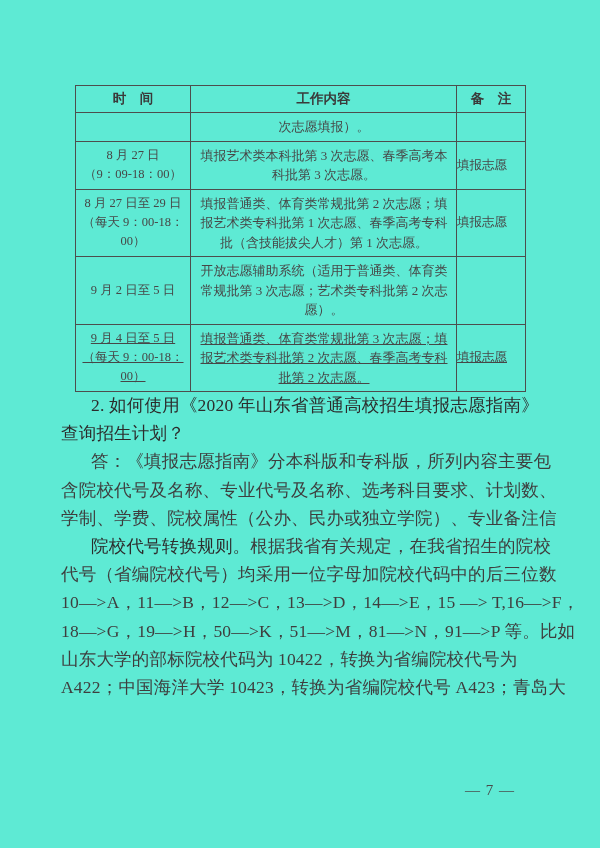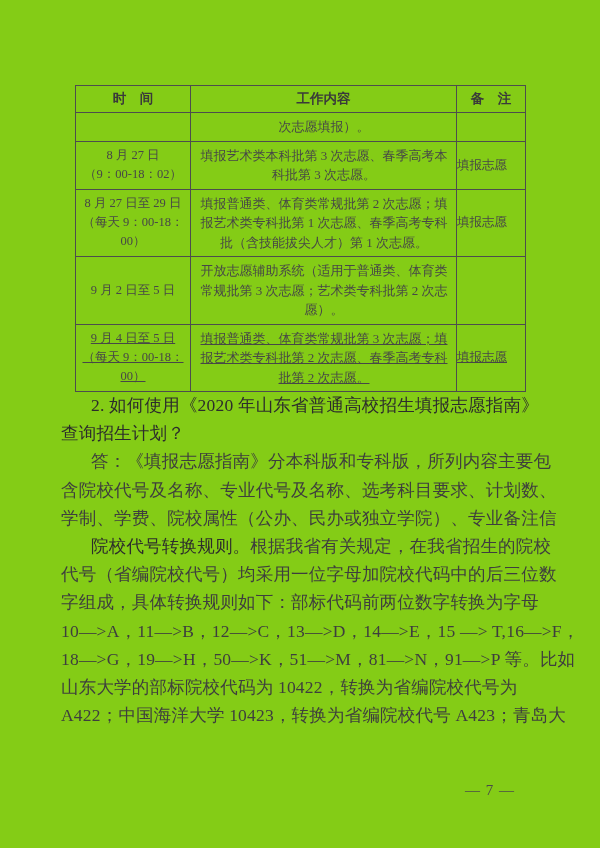--- a/index.html
+++ b/index.html
@@ -5,21 +5,21 @@
   * { margin: 0; padding: 0; box-sizing: border-box; }
   html, body { background: #ffffff; }
   body {
     width: 600px; height: 848px;
     font-family: "Liberation Serif", "DejaVu Serif", serif;
     color: #3f3f3f;
   }
   .page {
     position: relative;
     width: 600px; height: 848px;
-    background: #84cc16;
+    background: #5eead4;
     overflow: hidden;
   }
 
   
   table.sched {
     position: absolute;
     left: 75px; top: 85px;
     width: 450px;
     border-collapse: collapse;
     table-layout: fixed;
@@ -114,21 +114,21 @@
       <tr class="r0">
         <td class="cell-time">
           <div></div>
         </td>
         <td class="cell-content">次志愿填报）。</td>
         <td class="cell-note"></td>
       </tr>
       <tr class="r1">
         <td class="cell-time">
           <div>8 月 27 日</div>
-          <div>（9：00-18：02）</div>
+          <div>（9：09-18：00）</div>
         </td>
         <td class="cell-content">填报艺术类本科批第 3 次志愿、春季高考本科批第 3 次志愿。</td>
         <td class="cell-note">填报志愿</td>
       </tr>
       <tr class="r2">
         <td class="cell-time">
           <div>8 月 27 日至 29 日</div>
           <div>（每天 9：00-18：00）</div>
         </td>
         <td class="cell-content">填报普通类、体育类常规批第 2 次志愿；填报艺术类专科批第 1 次志愿、春季高考专科批（含技能拔尖人才）第 1 次志愿。</td>
@@ -155,21 +155,20 @@
   <div class="body-text">
     <div class="line bold indent">2. 如何使用《2020 年山东省普通高校招生填报志愿指南》</div>
     <div class="line bold">查询招生计划？</div>
     <div class="line indent">答：《填报志愿指南》分本科版和专科版，所列内容主要包</div>
     <div class="line">含院校代号及名称、专业代号及名称、选考科目要求、计划数、</div>
     <div class="line">学制、学费、院校属性（公办、民办或独立学院）、专业备注信</div>
     <div class="line indent">
       <span class="bold-seg">院校代号转换规则。</span><span>根据我省有关规定，在我省招生的院校</span>
     </div>
     <div class="line">代号（省编院校代号）均采用一位字母加院校代码中的后三位数</div>
-    <div class="line">字组成，具体转换规则如下：部标代码前两位数字转换为字母</div>
     <div class="line">10—&gt;A，11—&gt;B，12—&gt;C，13—&gt;D，14—&gt;E，15 —&gt; T,16—&gt;F，</div>
     <div class="line">18—&gt;G，19—&gt;H，50—&gt;K，51—&gt;M，81—&gt;N，91—&gt;P 等。比如</div>
     <div class="line">山东大学的部标院校代码为 10422，转换为省编院校代号为</div>
     <div class="line">A422；中国海洋大学 10423，转换为省编院校代号 A423；青岛大</div>
   </div>
 
   <div class="page-number">— 7 —</div>
 
 </div>
 

